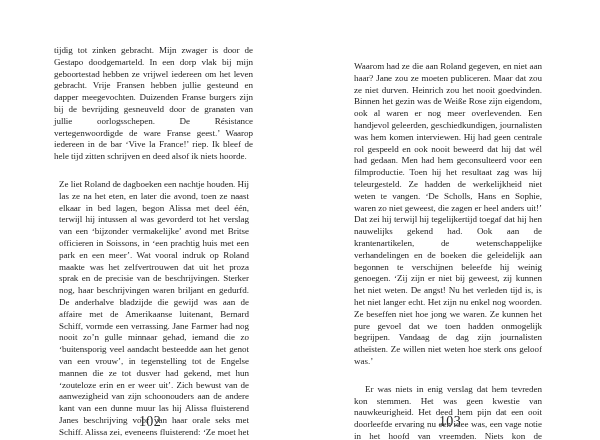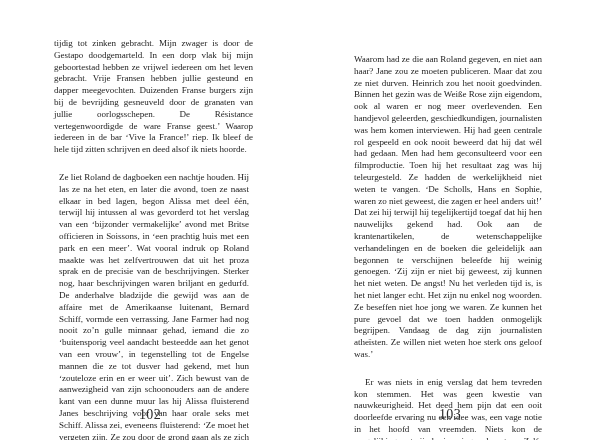--- a/index.html
+++ b/index.html
@@ -10,21 +10,21 @@
     body {
       width: 600px;
       height: 440px;
       position: relative;
       overflow: hidden;
       font-family: "DejaVu Serif", "Liberation Serif", serif;
       color: #1e1e1e;
     }
     .page {
       position: absolute;
-      top: 9px;
+      top: 16px;
       width: 300px;
       height: 368px;
       background: #ffffff;
       text-decoration: underline;
     }
     #page-left { left: 0; }
     #page-right { left: 300px; }
 
     .text-block {
       position: absolute;

